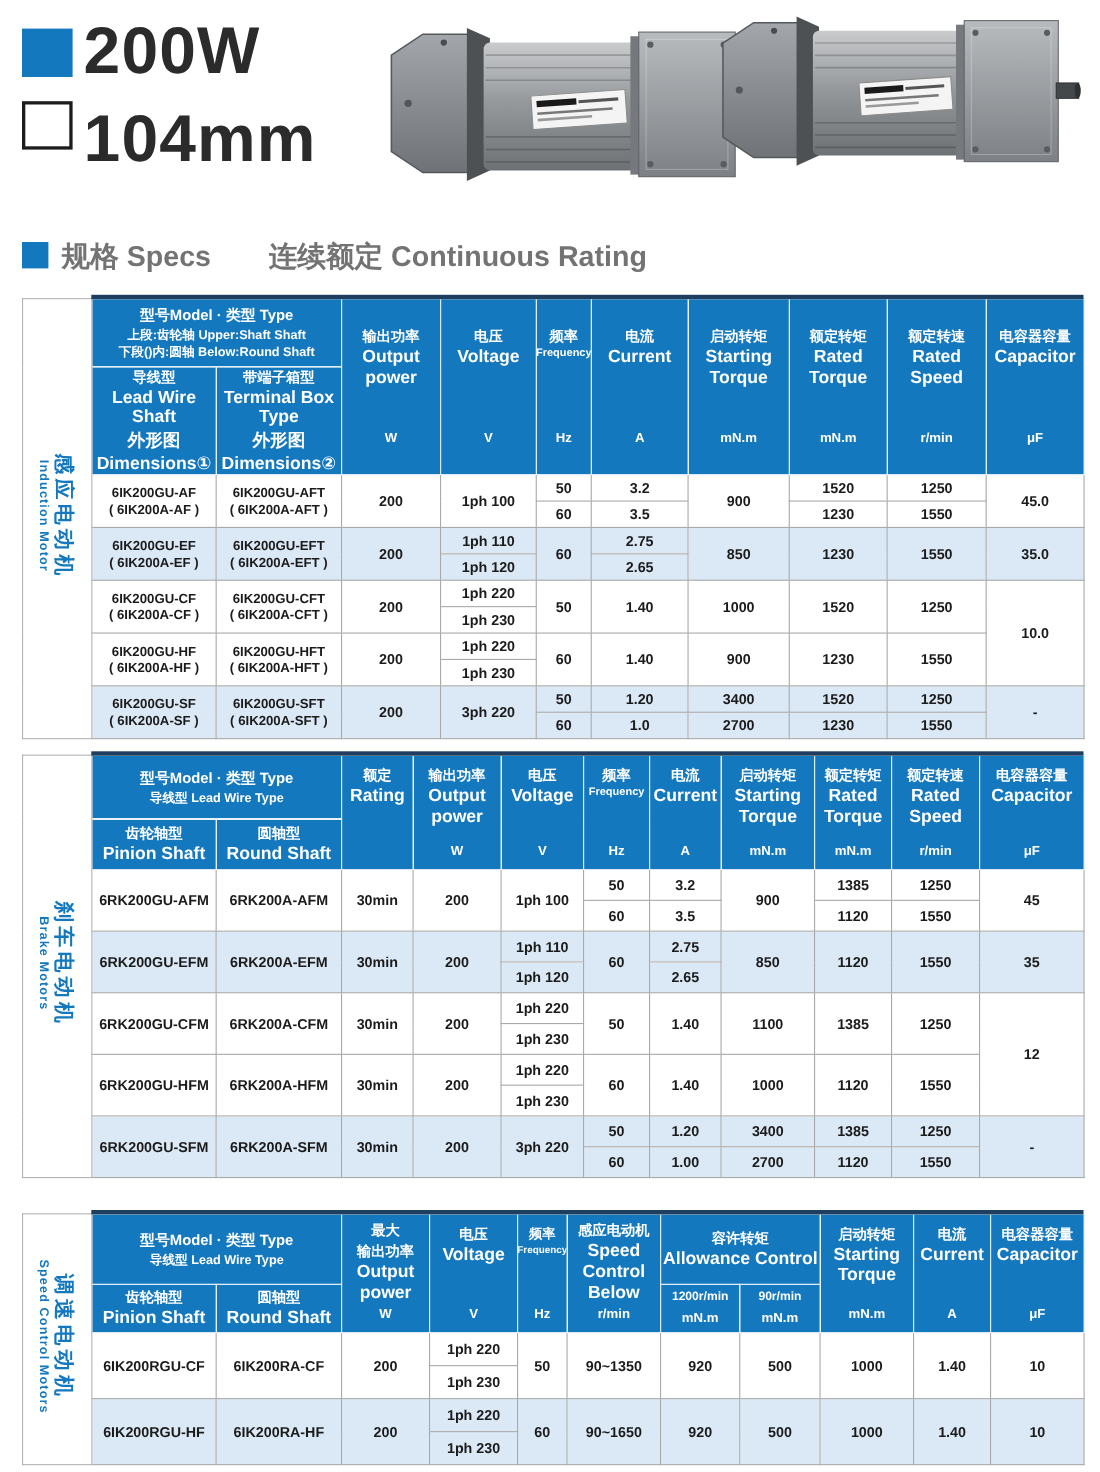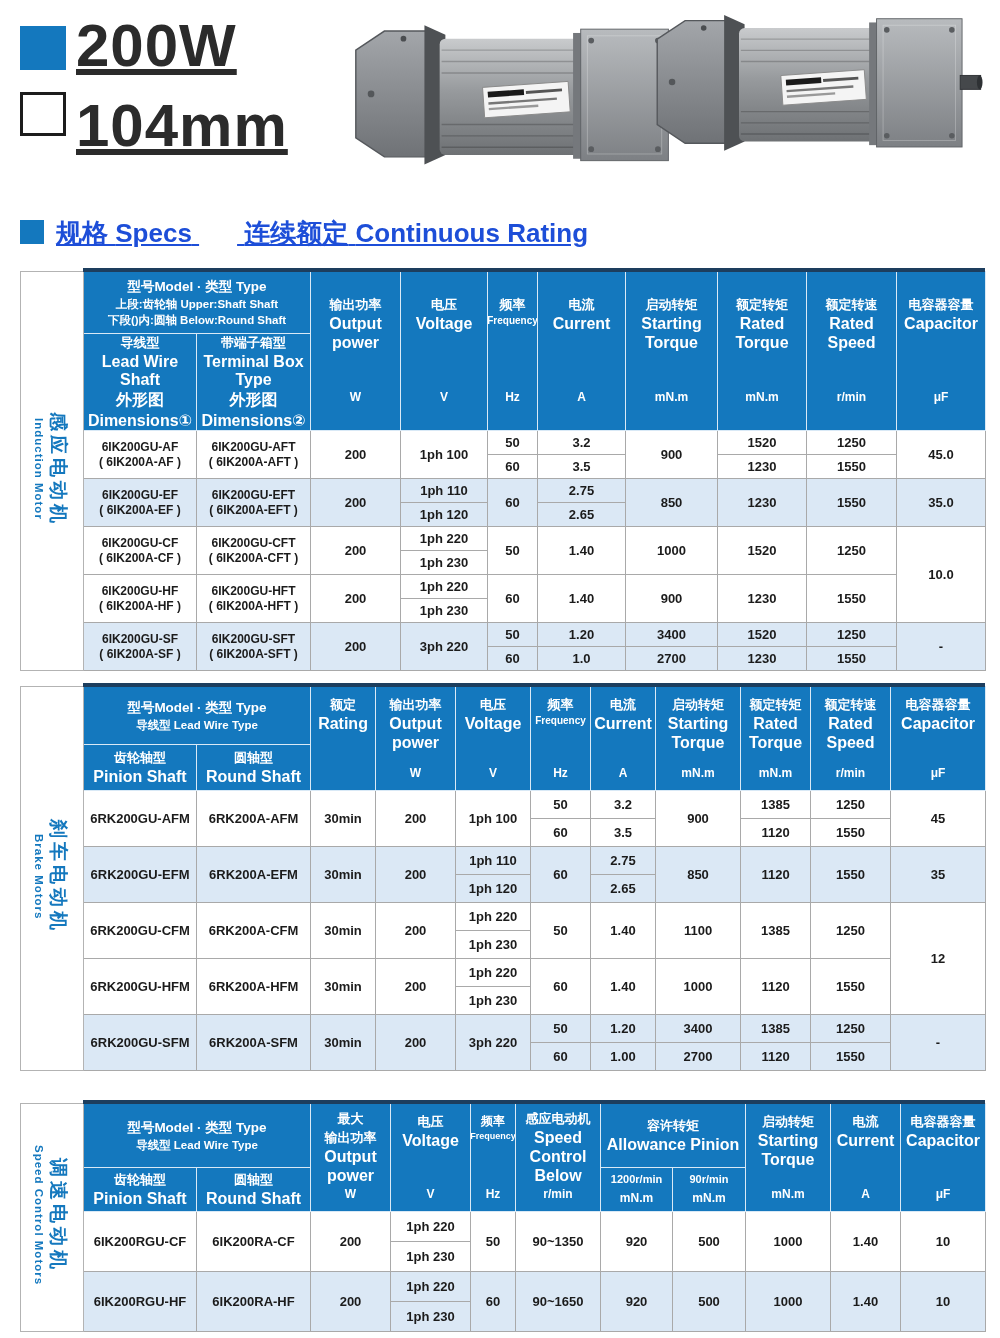--- a/index.html
+++ b/index.html
@@ -2,26 +2,26 @@
 <html><head>
 <meta charset="utf-8">
 <style>
   * { box-sizing: border-box; }
   html,body { margin:0; padding:0; }
   body {
     width:1000px; height:1338px; position:relative; background:#fff;
     font-family:"Liberation Sans","DejaVu Sans",sans-serif; color:#1b1b1b;
     overflow:hidden;
   }
-  .abs { position:absolute;text-decoration:underline; }
+  .abs { position:absolute; }
   .sq { width:46px; height:44px; }
   .sq-blue { background:#1478be; }
   .sq-white { background:#fff; border:3px solid #1c1c1c; }
   .bigtitle { font-size:60px; font-weight:bold; color:#2b2b2b; line-height:1.0; letter-spacing:1px; }
-  .sechead { font-size:26px; font-weight:bold; color:#1d4ed8; white-space:nowrap; }
+  .sechead { font-size:26px; font-weight:bold; color:#737373; white-space:nowrap; }
   .sechead .gap { display:inline-block; width:38px; }
 
   .tblwrap { position:absolute; left:20px; width:965px; }
   .navybar { position:absolute; left:63px; right:0; top:0; height:4px; background:#1d3e5e; z-index:3; }
   table.spec { border-collapse:collapse; table-layout:fixed; width:965px; margin-top:3px; }
   .spec th, .spec td { padding:0; text-align:center; vertical-align:middle; overflow:hidden; }
   .spec th.hth { background:#1478be; color:#fff; border:1px solid #d9e9f6; font-weight:bold; }
   .spec td { border:1px solid #a9a9a9; background:#fff; font-weight:bold; font-size:13px; color:#1b1b1b; }
   .spec th.side { background:#fff; border:1px solid #b3b3b3; }
   tr.sh td { background:#dbe8f5; }
@@ -679,21 +679,21 @@
                 <div class="en">Speed</div>
                 <div class="en">Control</div>
                 <div class="en">Below</div>
               </div>
           <div class="unit">r/min</div>
         </div>
       </th>
       <th class="hth" colspan="2">
         <div class="fc">
               <div class="cn">容许转矩</div>
-              <div class="en">Allowance Pinion</div>
+              <div class="en">Allowance Control</div>
             </div>
       </th>
       <th class="hth" rowspan="2">
         <div class="fsb fsb3">
           <div class="fc">
                 <div class="cn">启动转矩</div>
                 <div class="en">Starting</div>
                 <div class="en">Torque</div>
               </div>
           <div class="unit">mN.m</div>

